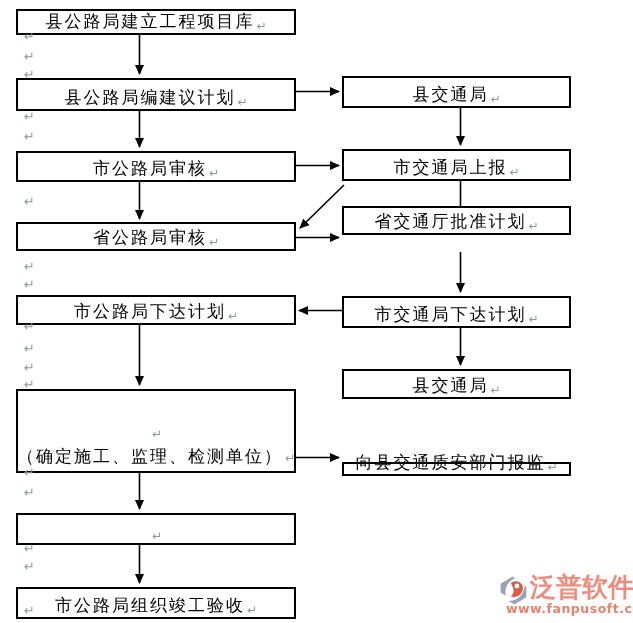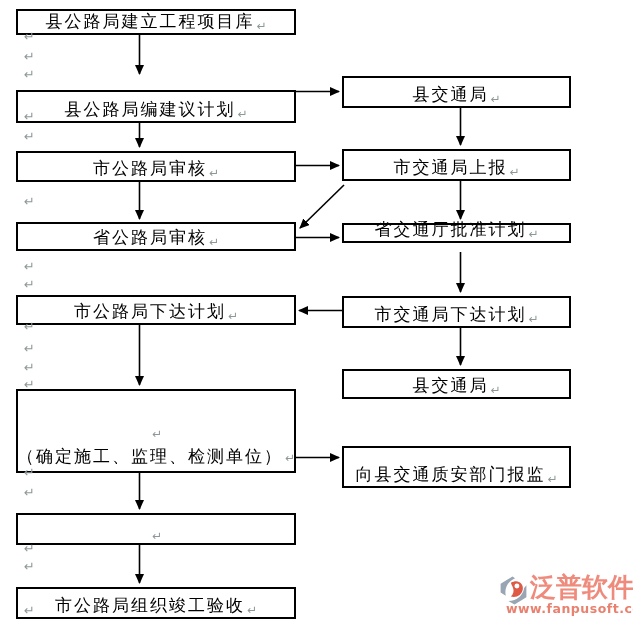--- a/index.html
+++ b/index.html
@@ -63,21 +63,21 @@
       <line x1="296" y1="457.5" x2="339" y2="457.5" marker-end="url(#ah)"></line>
 
       <line x1="344" y1="185" x2="300" y2="228" marker-end="url(#ah)"></line>
     </g>
   </svg>
 
   <div class="fbox leftcol" style="top:9px;height:26px">
     <span>县公路局建立工程项目库</span>
       <span class="pm">↵</span>
   </div>
-  <div class="fbox leftcol" style="top:90px;height:33px">
+  <div class="fbox leftcol" style="top:78px;height:33px">
     <span>县公路局编建议计划</span>
       <span class="pm">↵</span>
   </div>
   <div class="fbox leftcol" style="top:151px;height:31px">
     <span>市公路局审核</span>
       <span class="pm">↵</span>
   </div>
   <div class="fbox leftcol" style="top:222px;height:29px">
     <span>省公路局审核</span>
       <span class="pm">↵</span>
@@ -101,33 +101,33 @@
   </div>
 
   <div class="fbox rightcol" style="top:76px;height:32px">
     <span>县交通局</span>
       <span class="pm">↵</span>
   </div>
   <div class="fbox rightcol" style="top:149px;height:32px">
     <span>市交通局上报</span>
       <span class="pm">↵</span>
   </div>
-  <div class="fbox rightcol" style="top:223px;height:20px">
+  <div class="fbox rightcol" style="top:206px;height:29px">
     <span>省交通厅批准计划</span>
       <span class="pm">↵</span>
   </div>
   <div class="fbox rightcol" style="top:296px;height:32px">
     <span>市交通局下达计划</span>
       <span class="pm">↵</span>
   </div>
   <div class="fbox rightcol" style="top:369px;height:30px">
     <span>县交通局</span>
       <span class="pm">↵</span>
   </div>
-  <div class="fbox rightcol" style="top:446px;height:42px">
+  <div class="fbox rightcol" style="top:462px;height:14px">
     <span>向县交通质安部门报监</span>
       <span class="pm">↵</span>
   </div>
 
   <span class="pmark" style="left:24px;top:30px">↵</span>
   <span class="pmark" style="left:24px;top:50px">↵</span>
   <span class="pmark" style="left:24px;top:68px">↵</span>
   <span class="pmark" style="left:24px;top:110px">↵</span>
   <span class="pmark" style="left:24px;top:130px">↵</span>
   <span class="pmark" style="left:24px;top:195px">↵</span>

